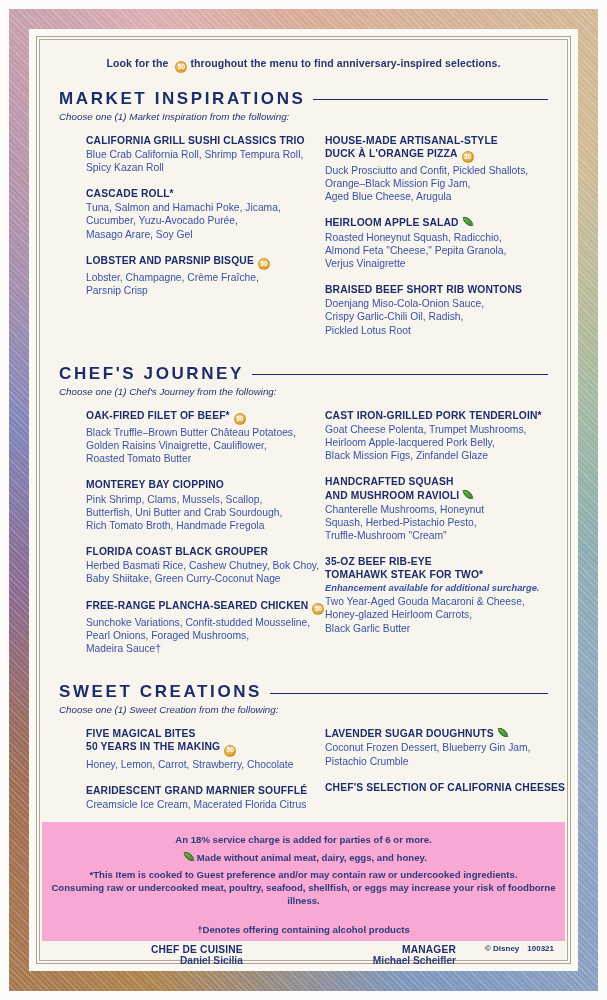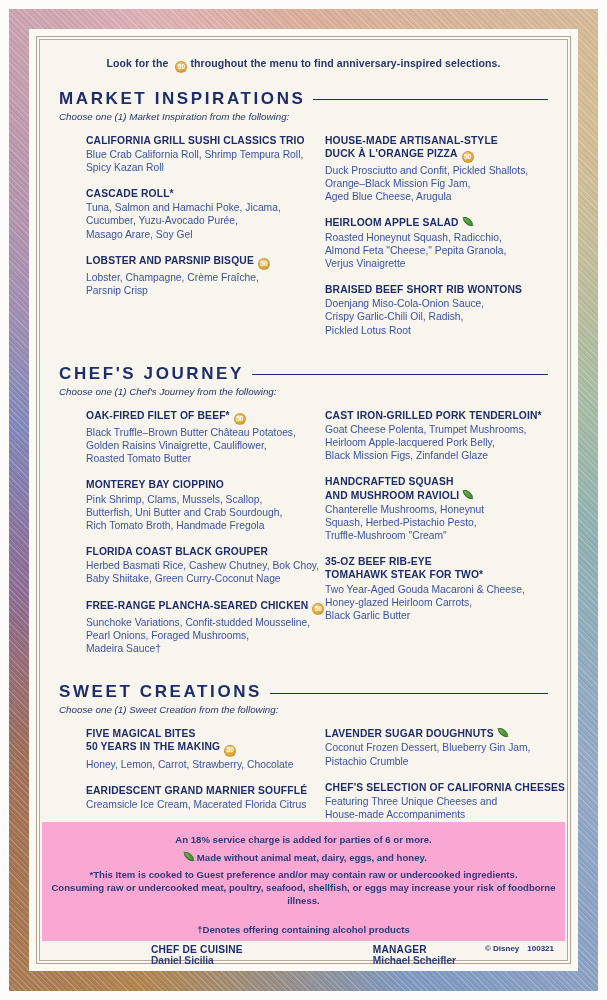--- a/index.html
+++ b/index.html
@@ -71,21 +71,21 @@
   }
   
   .band{
     position:absolute;left:1px;right:1px;top:781px;height:119px;
     background:#f9a8d4;box-sizing:border-box;padding-top:12px;
     color:#2c3c7c;
   }
   .note-line{text-align:center;font-size:9.6px;font-weight:600;margin:0 0 6px 0;}
   .note-raw{text-align:center;font-size:9.6px;font-weight:600;margin:0 0 16px 0;white-space:pre-line;line-height:1.35;}
   .people{display:flex;justify-content:center;gap:130px;margin-top:9px;}
-  .person{text-align:left;}
+  .person{text-align:right;}
   .role{font-size:10.2px;font-weight:bold;color:#1d2c6b;margin:0;letter-spacing:.2px;}
   .pname{font-size:10.2px;font-weight:600;color:#2c3c7c;margin:0;}
   .copyright{
     position:absolute;right:12px;top:903px;font-size:8px;font-weight:bold;color:#24356f;
   }
   .copyright .code{margin-left:8px;font-weight:600;}
 </style>
 </head>
 <body>
 
@@ -189,20 +189,21 @@
           <div class="item">
             <h4 class="iname">HANDCRAFTED SQUASH
 AND MUSHROOM RAVIOLI<span class="leaf"></span></h4>
             <p class="idesc">Chanterelle Mushrooms, Honeynut
 Squash, Herbed-Pistachio Pesto,
 Truffle-Mushroom "Cream"</p>
           </div>
           <div class="item">
             <h4 class="iname">35-OZ BEEF RIB-EYE
 TOMAHAWK STEAK FOR TWO*</h4>
+            <p class="inote">Enhancement available for additional surcharge.</p>
             <p class="idesc">Two Year-Aged Gouda Macaroni &amp; Cheese,
 Honey-glazed Heirloom Carrots,
 Black Garlic Butter</p>
           </div>
         </div>
     </div>
   </section>
 
   <section class="sec">
     <div class="sec-head">
@@ -228,22 +229,20 @@
           </div>
         </div>
       <div class="col">
           <div class="item">
             <h4 class="iname">LAVENDER SUGAR DOUGHNUTS<span class="leaf"></span></h4>
             <p class="idesc">Coconut Frozen Dessert, Blueberry Gin Jam,
 Pistachio Crumble</p>
           </div>
           <div class="item">
             <h4 class="iname">CHEF'S SELECTION OF CALIFORNIA CHEESES</h4>
-            <p class="idesc">Featuring Three Unique Cheeses and
-House-made Accompaniments</p>
           </div>
         </div>
     </div>
   </section>
 
   <div class="band">
     <p class="note-line">An 18% service charge is added for parties of 6 or more.</p>
     <p class="note-line"><span class="leaf"></span> <span>Made without animal meat, dairy, eggs, and honey.</span></p>
     <p class="note-raw">*This Item is cooked to Guest preference and/or may contain raw or undercooked ingredients.
 Consuming raw or undercooked meat, poultry, seafood, shellfish, or eggs may increase your risk of foodborne illness.</p>

